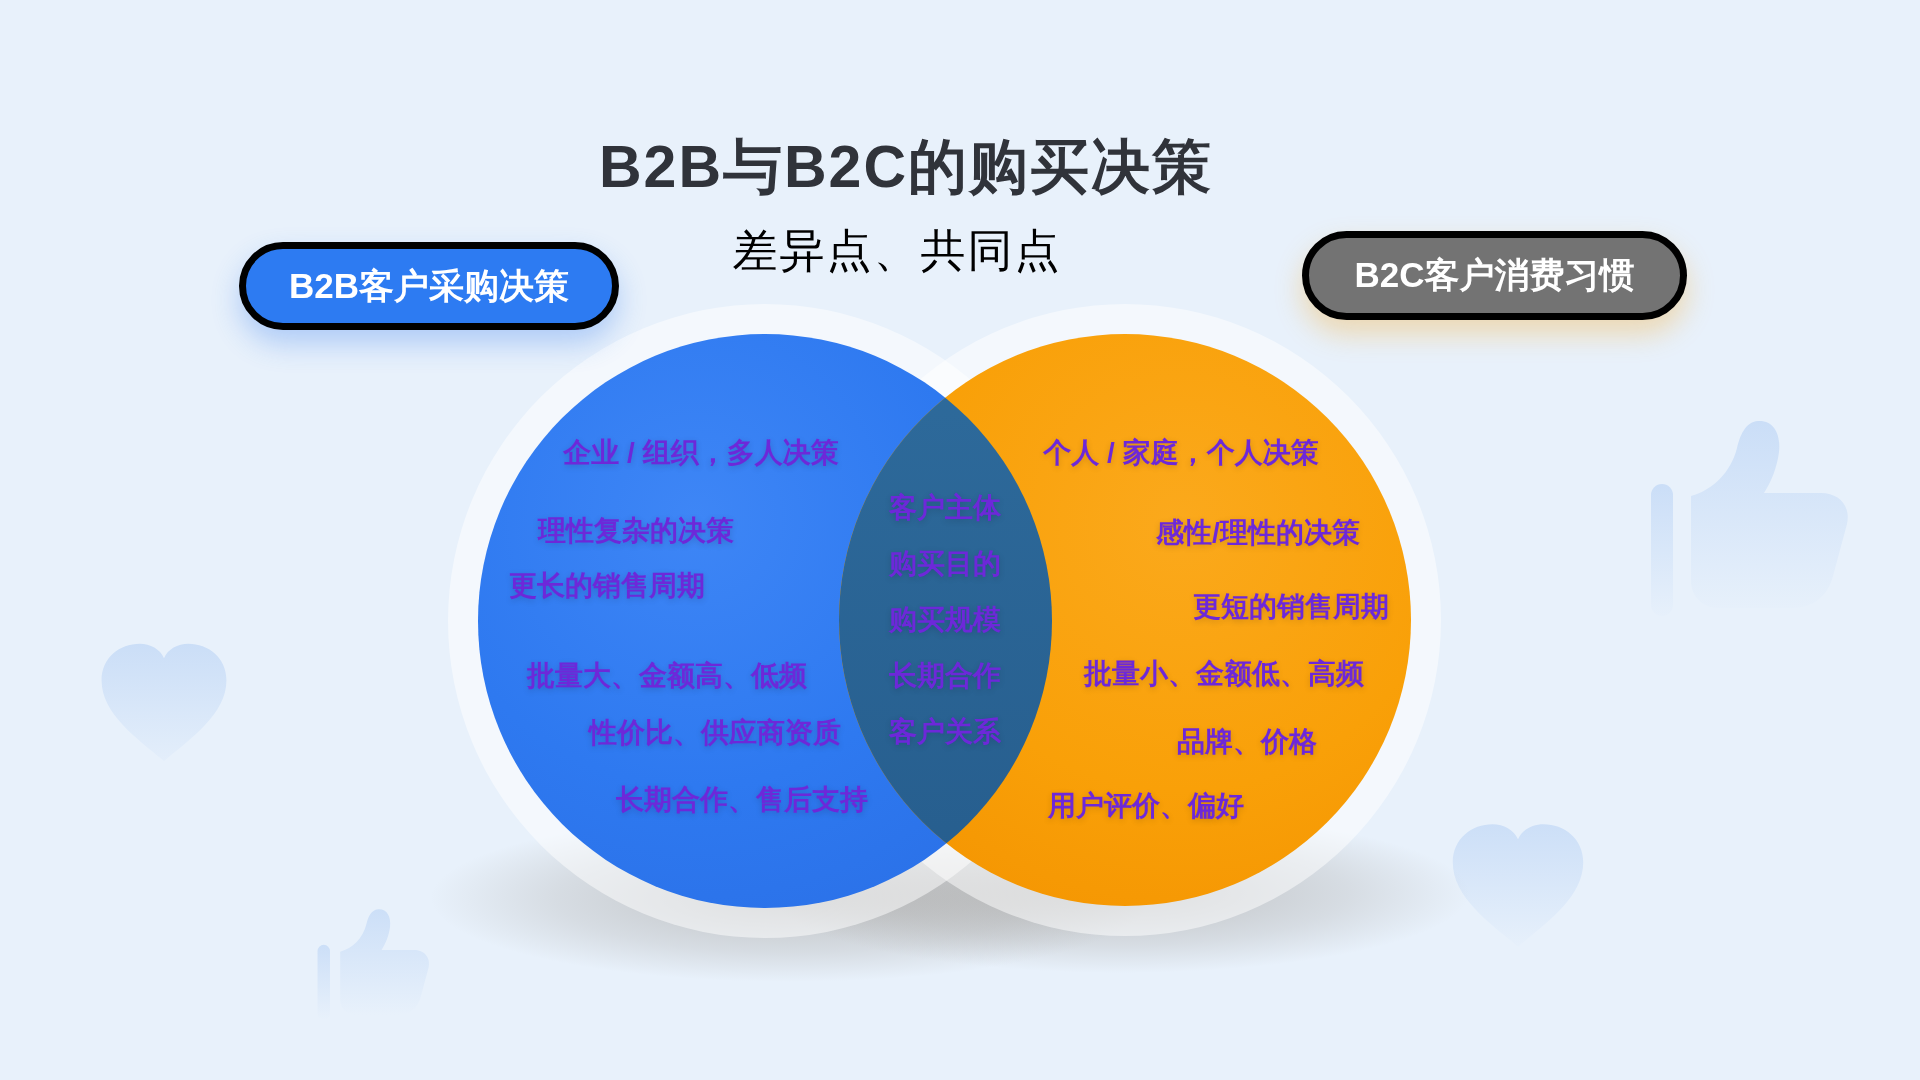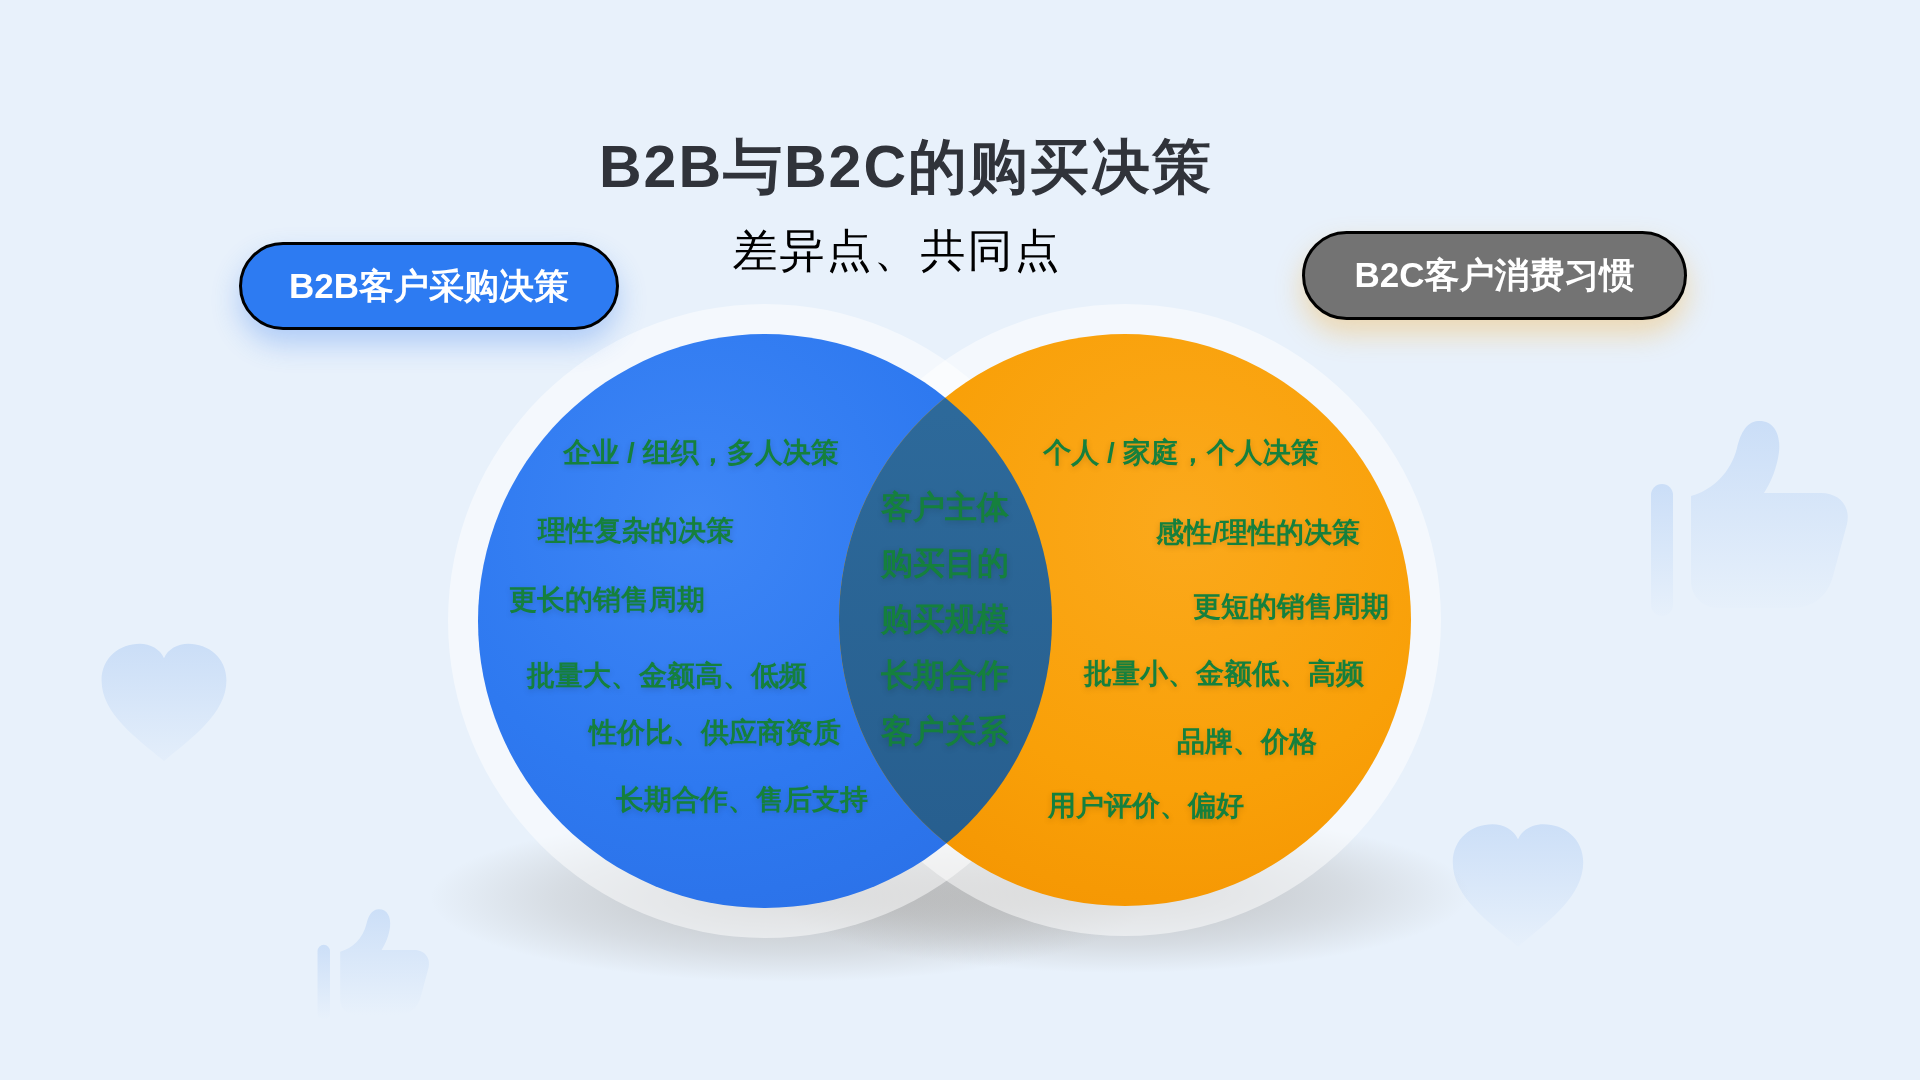--- a/index.html
+++ b/index.html
@@ -8,36 +8,36 @@
   #stage{position:relative;width:1920px;height:1080px;background:#E8F1FB;overflow:hidden;}
 
   
   .title{position:absolute;left:906px;top:168px;transform:translate(-50%,-50%);
          font-size:59px;font-weight:800;color:#30333A;letter-spacing:2px;white-space:nowrap;}
   .subtitle{position:absolute;left:897px;top:251px;transform:translate(-50%,-50%);
          font-size:45px;font-weight:400;color:#000000;letter-spacing:2px;white-space:nowrap;}
 
   
   .badge{position:absolute;display:flex;align-items:center;justify-content:center;
-         border-radius:48px;border:3px solid #000000;color:#fff;font-weight:800;
+         border-radius:48px;border:7px solid #000000;color:#fff;font-weight:800;
          font-size:35px;white-space:nowrap;box-sizing:border-box;}
   .badge.b2b{left:239px;top:242px;width:380px;height:88px;background:#2D7BF2;
          box-shadow:0 14px 28px rgba(45,120,240,.30);}
   .badge.b2c{left:1302px;top:231px;width:385px;height:89px;background:#737373;
          box-shadow:0 14px 28px rgba(250,160,10,.30);}
 
   
   #venn{position:absolute;left:0;top:0;}
 
   
-  .vt{position:absolute;transform:translate(-50%,-50%);color:#15803d;font-weight:800;
+  .vt{position:absolute;transform:translate(-50%,-50%);color:#6d28d9;font-weight:800;
       font-size:28px;white-space:nowrap;text-shadow:0 2px 6px rgba(0,0,0,.16);}
-  .vt.mid{font-size:32px;}
+  .vt.mid{font-size:28px;}
   
-  .l0{left:701px;top:453px;} .l1{left:636px;top:531px;} .l2{left:607px;top:600px;text-align:center;}
+  .l0{left:701px;top:453px;} .l1{left:636px;top:531px;} .l2{left:607px;top:586px;text-align:center;}
   .l3{left:667px;top:676px;} .l4{left:715px;top:733px;} .l5{left:742px;top:800px;}
   
   .m0{left:945px;top:508px;} .m1{left:945px;top:564px;} .m2{left:945px;top:620px;}
   .m3{left:945px;top:676px;} .m4{left:945px;top:732px;}
   
   .r0{left:1181px;top:453px;} .r1{left:1258px;top:533px;} .r2{left:1291px;top:607px;}
   .r3{left:1224px;top:674px;} .r4{left:1247px;top:742px;} .r5{left:1146px;top:806px;}
 
   
   .deco{position:absolute;}

